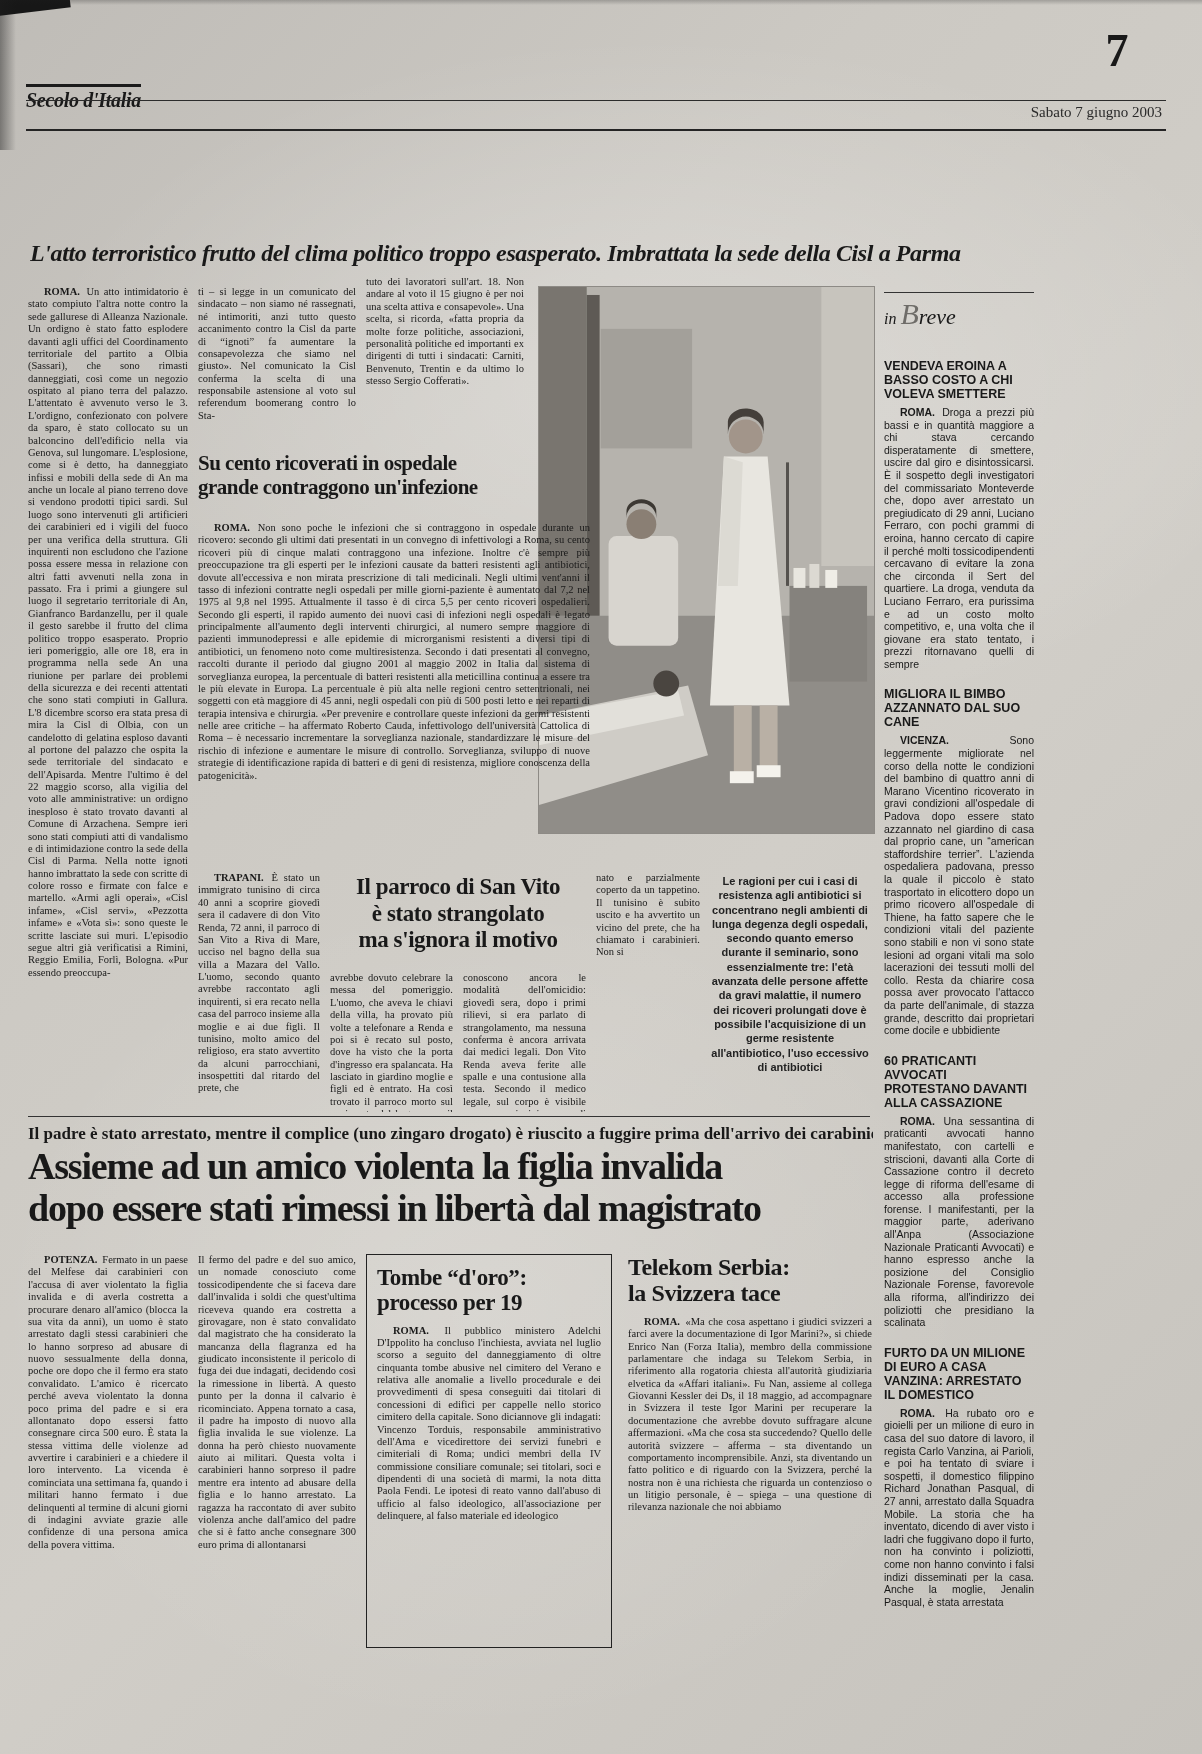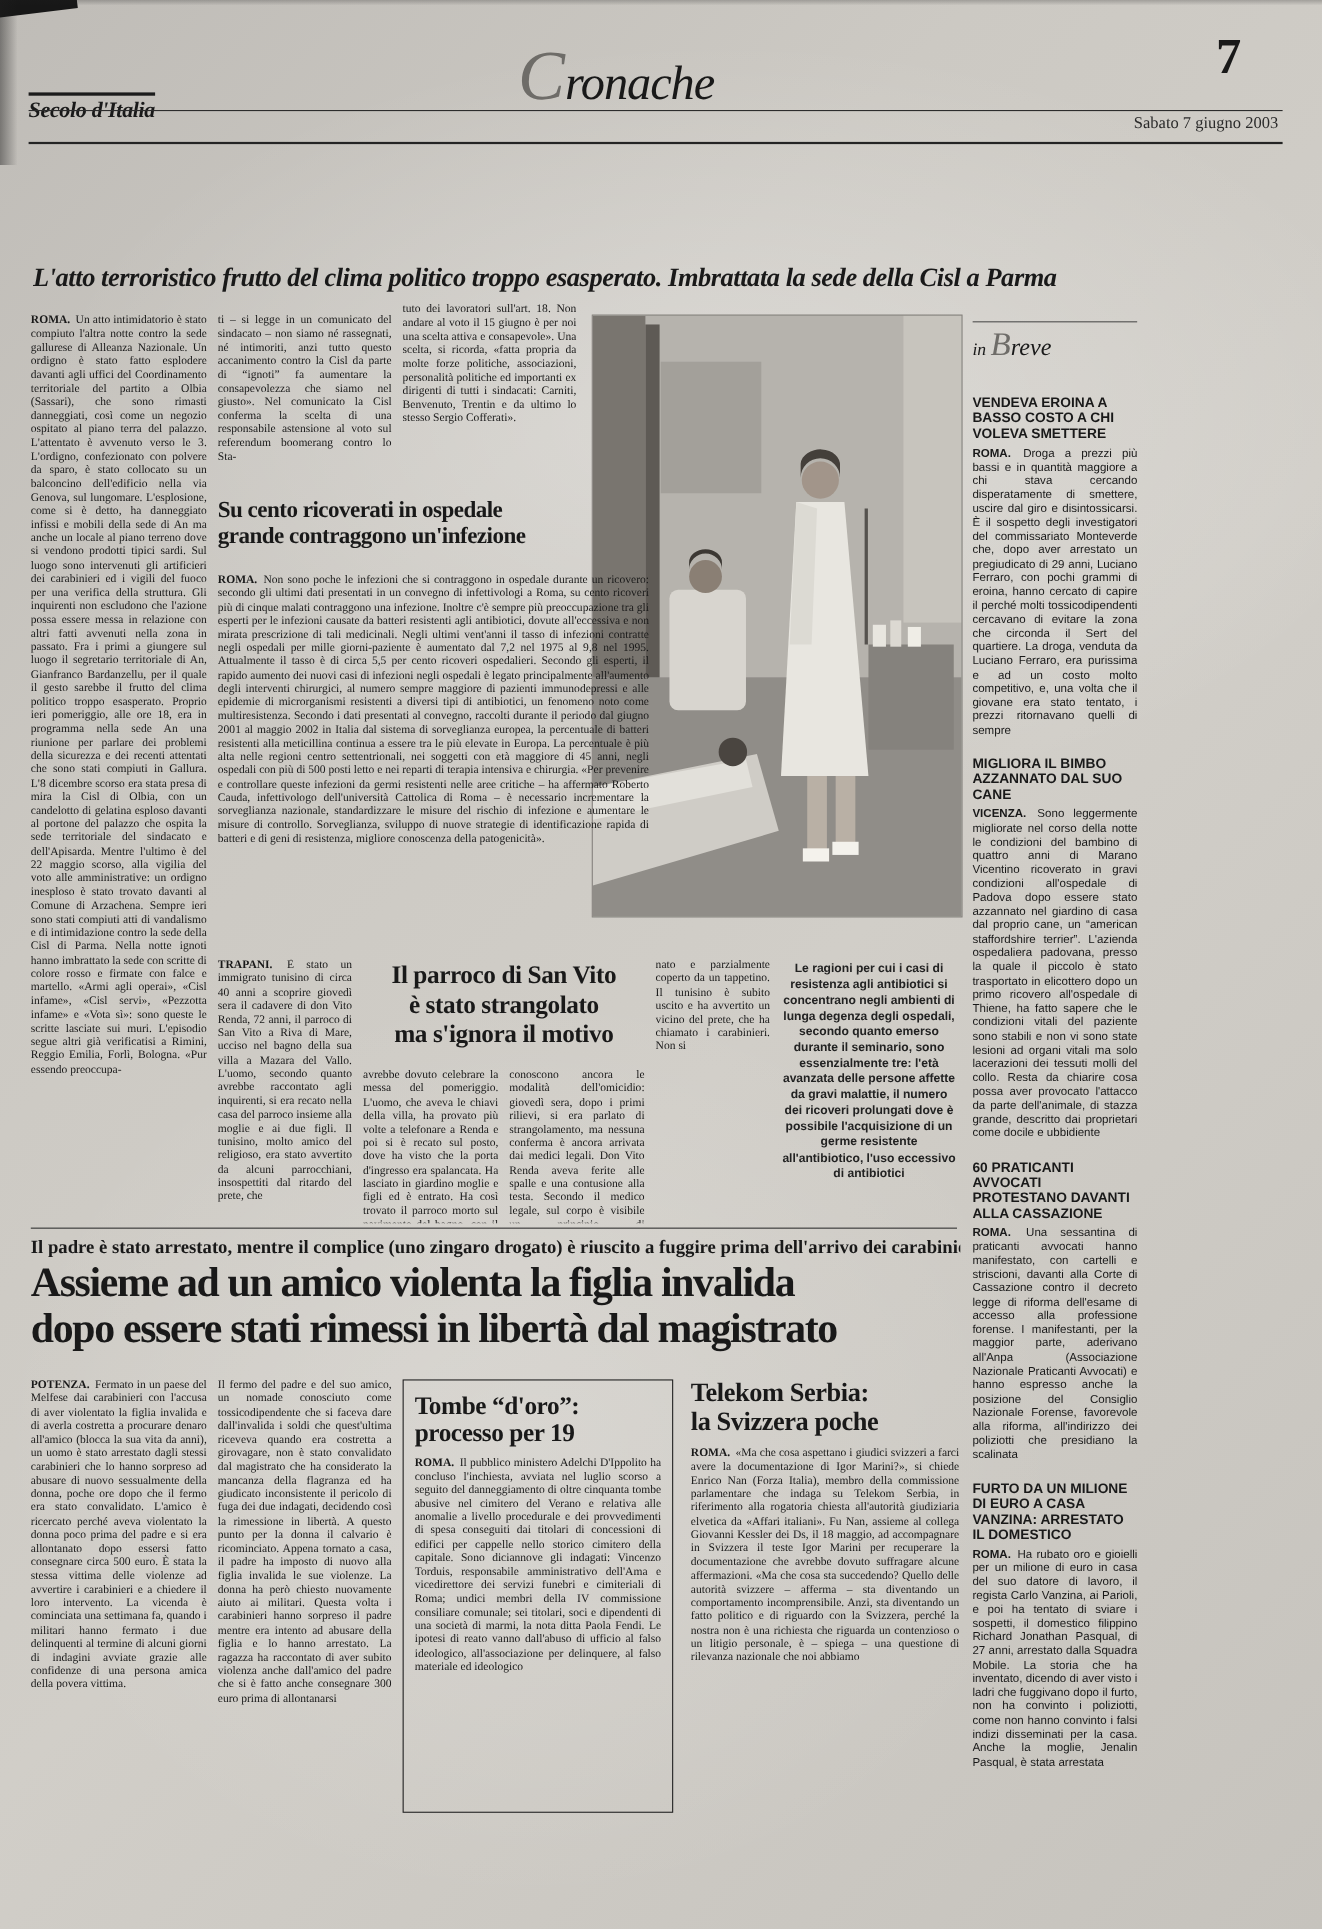--- a/index.html
+++ b/index.html
@@ -24,21 +24,21 @@
   .pageno { left:1072px; top:24px; width:90px; text-align:center; font-size:46px; font-weight:bold; }
   .rule-a { left:26px; top:100px; width:1140px; height:1px; background:#2c2c2c; }
   .date { left:840px; top:104px; width:322px; text-align:right; font-size:15px; color:#2a2a2a; }
   .rule-b { left:26px; top:129px; width:1140px; height:2px; background:#242424; }
 
   .kicker { left:28px; top:139px; width:1140px; font-size:19px; font-weight:600; letter-spacing:-.2px; white-space:nowrap; overflow:hidden; }
   .headline { left:28px; top:160px; width:1150px; font-size:66px; font-weight:bold; letter-spacing:-2.5px; line-height:1; white-space:nowrap; overflow:hidden; }
   .deck { left:30px; top:240px; width:1150px; font-size:24px; font-weight:bold; font-style:italic; letter-spacing:-.4px; white-space:nowrap; overflow:hidden; }
 
   .bodytext { font-size:10.5px; line-height:1.18; text-align:justify; overflow:hidden; }
-  .dl { margin-right:2px; }
+  .dl { margin-right:2px;margin-left:16px; }
 
   .col-a1 { left:28px;  top:286px; width:160px; height:818px; }
   .col-a2 { left:198px; top:286px; width:158px; height:160px; }
   .col-a3 { left:366px; top:276px; width:158px; height:160px; }
 
   .photo { left:538px; top:286px; width:337px; height:548px; border:1px solid #8d8a85; background:#a8a5a0; }
   .photo svg { display:block; width:100%; height:100%; }
 
   .hosp-head { left:198px; top:452px; width:392px; font-size:21px; font-weight:bold; line-height:1.12; letter-spacing:-.5px; }
   .hosp-body { left:198px; top:522px; width:392px; height:342px; }
@@ -79,23 +79,20 @@
 </head>
 <body>
 
 <div class="page">
 
   <div class="abs corner-mark"></div>
   <div class="abs edge-left"></div>
   <div class="abs edge-top"></div>
 
   <div class="abs logo">Secolo d'Italia</div>
-  <div class="abs masthead">
-    <span class="masthead-initial">C</span><span class="masthead-rest">ronache</span>
-  </div>
   <div class="abs pageno">7</div>
   <div class="abs rule-a"></div>
   <div class="abs date">Sabato 7 giugno 2003</div>
   <div class="abs rule-b"></div>
 
   <div class="abs deck">L'atto terroristico frutto del clima politico troppo esasperato. Imbrattata la sede della Cisl a Parma</div>
 
   <div class="abs bodytext col-a1">
     <b class="dl">ROMA.</b> <span>Un atto intimidatorio è stato compiuto l'altra notte contro la sede gallurese di Alleanza Nazionale. Un ordigno è stato fatto esplodere davanti agli uffici del Coordinamento territoriale del partito a Olbia (Sassari), che sono rimasti danneggiati, così come un negozio ospitato al piano terra del palazzo. L'attentato è avvenuto verso le 3. L'ordigno, confezionato con polvere da sparo, è stato collocato su un balconcino dell'edificio nella via Genova, sul lungomare. L'esplosione, come si è detto, ha danneggiato infissi e mobili della sede di An ma anche un locale al piano terreno dove si vendono prodotti tipici sardi. Sul luogo sono intervenuti gli artificieri dei carabinieri ed i vigili del fuoco per una verifica della struttura. Gli inquirenti non escludono che l'azione possa essere messa in relazione con altri fatti avvenuti nella zona in passato. Fra i primi a giungere sul luogo il segretario territoriale di An, Gianfranco Bardanzellu, per il quale il gesto sarebbe il frutto del clima politico troppo esasperato. Proprio ieri pomeriggio, alle ore 18, era in programma nella sede An una riunione per parlare dei problemi della sicurezza e dei recenti attentati che sono stati compiuti in Gallura. L'8 dicembre scorso era stata presa di mira la Cisl di Olbia, con un candelotto di gelatina esploso davanti al portone del palazzo che ospita la sede territoriale del sindacato e dell'Apisarda. Mentre l'ultimo è del 22 maggio scorso, alla vigilia del voto alle amministrative: un ordigno inesploso è stato trovato davanti al Comune di Arzachena. Sempre ieri sono stati compiuti atti di vandalismo e di intimidazione contro la sede della Cisl di Parma. Nella notte ignoti hanno imbrattato la sede con scritte di colore rosso e firmate con falce e martello. «Armi agli operai», «Cisl infame», «Cisl servi», «Pezzotta infame» e «Vota sì»: sono queste le scritte lasciate sui muri. L'episodio segue altri già verificatisi a Rimini, Reggio Emilia, Forlì, Bologna. «Pur essendo preoccupa-</span>
   </div>
@@ -207,20 +204,20 @@
       <div>processo per 19</div>
     </div>
     <div class="bodytext">
       <b class="dl">ROMA.</b> <span>Il pubblico ministero Adelchi D'Ippolito ha concluso l'inchiesta, avviata nel luglio scorso a seguito del danneggiamento di oltre cinquanta tombe abusive nel cimitero del Verano e relativa alle anomalie a livello procedurale e dei provvedimenti di spesa conseguiti dai titolari di concessioni di edifici per cappelle nello storico cimitero della capitale. Sono diciannove gli indagati: Vincenzo Torduis, responsabile amministrativo dell'Ama e vicedirettore dei servizi funebri e cimiteriali di Roma; undici membri della IV commissione consiliare comunale; sei titolari, soci e dipendenti di una società di marmi, la nota ditta Paola Fendi. Le ipotesi di reato vanno dall'abuso di ufficio al falso ideologico, all'associazione per delinquere, al falso materiale ed ideologico</span>
     </div>
   </div>
 
   <div class="abs telekom">
     <div class="telekom-head">
       <div>Telekom Serbia:</div>
-      <div>la Svizzera poche</div>
+      <div>la Svizzera tace</div>
     </div>
     <div class="bodytext">
       <b class="dl">ROMA.</b> <span>«Ma che cosa aspettano i giudici svizzeri a farci avere la documentazione di Igor Marini?», si chiede Enrico Nan (Forza Italia), membro della commissione parlamentare che indaga su Telekom Serbia, in riferimento alla rogatoria chiesta all'autorità giudiziaria elvetica da «Affari italiani». Fu Nan, assieme al collega Giovanni Kessler dei Ds, il 18 maggio, ad accompagnare in Svizzera il teste Igor Marini per recuperare la documentazione che avrebbe dovuto suffragare alcune affermazioni. «Ma che cosa sta succedendo? Quello delle autorità svizzere – afferma – sta diventando un comportamento incomprensibile. Anzi, sta diventando un fatto politico e di riguardo con la Svizzera, perché la nostra non è una richiesta che riguarda un contenzioso o un litigio personale, è – spiega – una questione di rilevanza nazionale che noi abbiamo</span>
     </div>
   </div>
 
 </div>
 
 </body></html>

